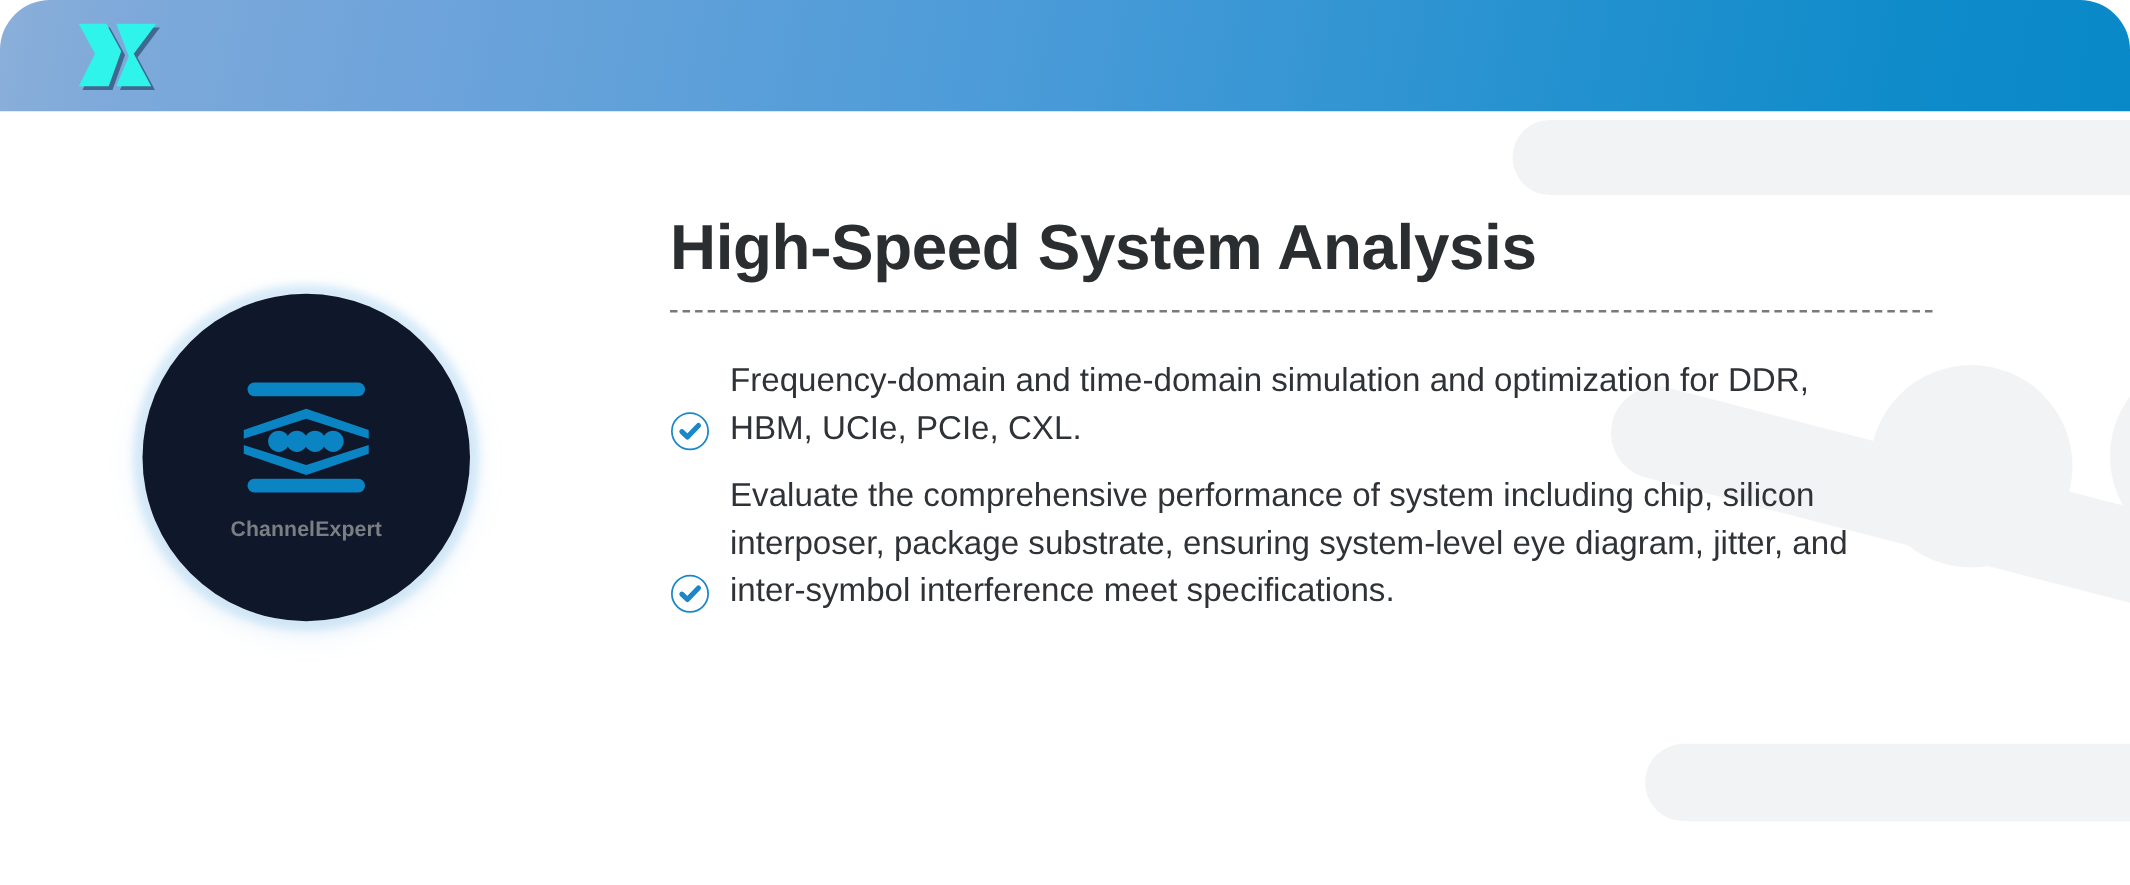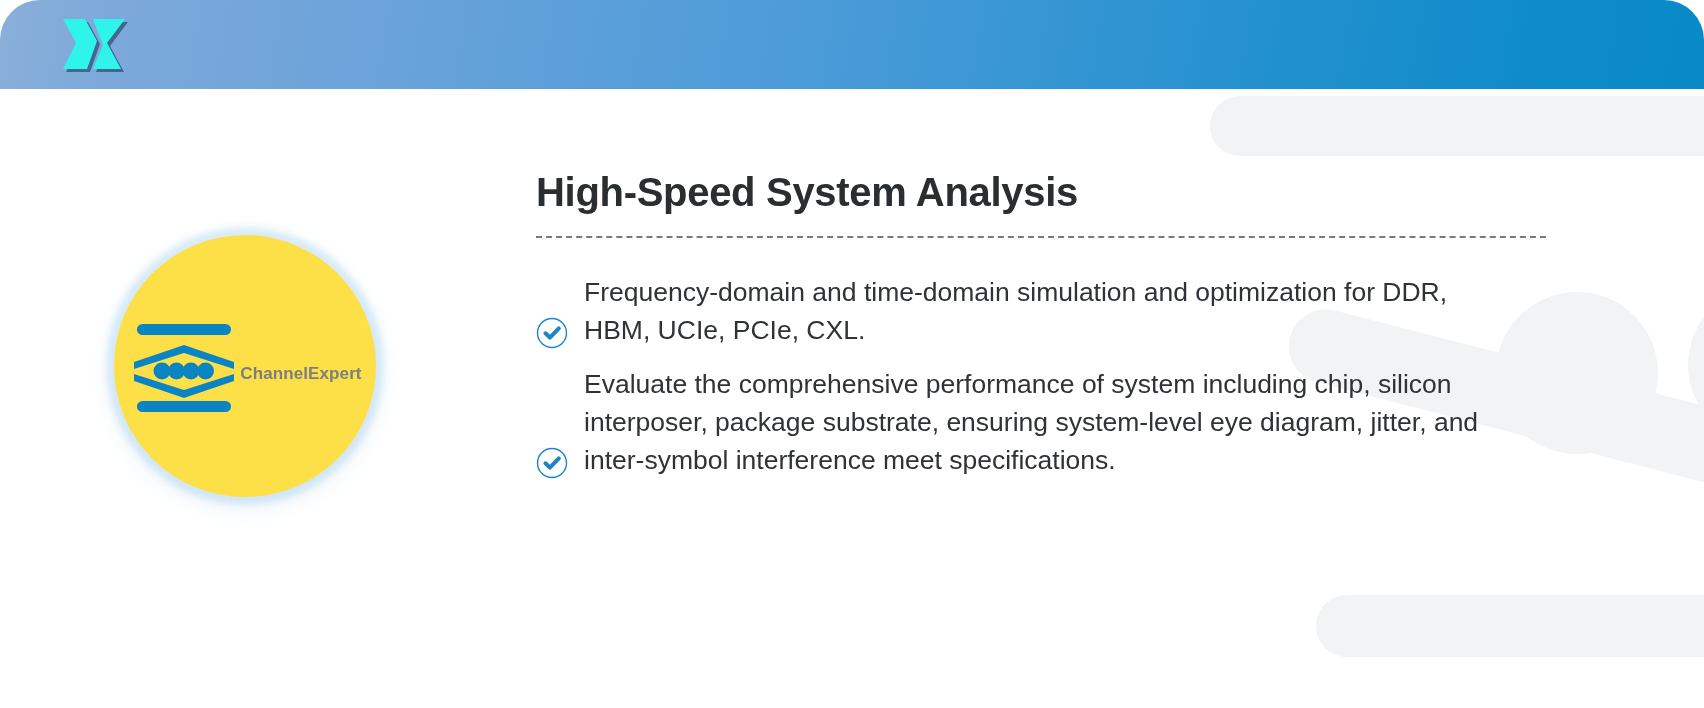--- a/index.html
+++ b/index.html
@@ -109,24 +109,25 @@
         rgba(255,255,255,0) 100%);
     filter: blur(3px);
   }
   .badge-circle {
     position: absolute;
     left: 8px;
     top: 8px;
     width: 262px;
     height: 262px;
     border-radius: 50%;
-    background: #fde047;
+    background: #0f172a;
     box-shadow: 0 6px 26px rgba(120,175,220,0.22),
                 0 0 0 1px rgba(230,240,248,0.8);
     display: flex;
+    flex-direction: column;
     align-items: center;
     justify-content: center;
   }
   .badge-icon {
     width: 112px;
     height: 96px;
     margin-top: 4px;
   }
   .badge-label {
     margin-top: 16px;
@@ -137,21 +138,21 @@
   }
 
   
   .content {
     position: absolute;
     left: 536px;
     top: 170px;
     width: 960px;
   }
   .title {
-    font-size: 40px;
+    font-size: 51px;
     font-weight: bold;
     color: #2b2e31;
     letter-spacing: -0.3px;
     line-height: 1.1;
     margin: 0;
   }
   .divider {
     margin-top: 22px;
     width: 1010px;
     height: 0;

